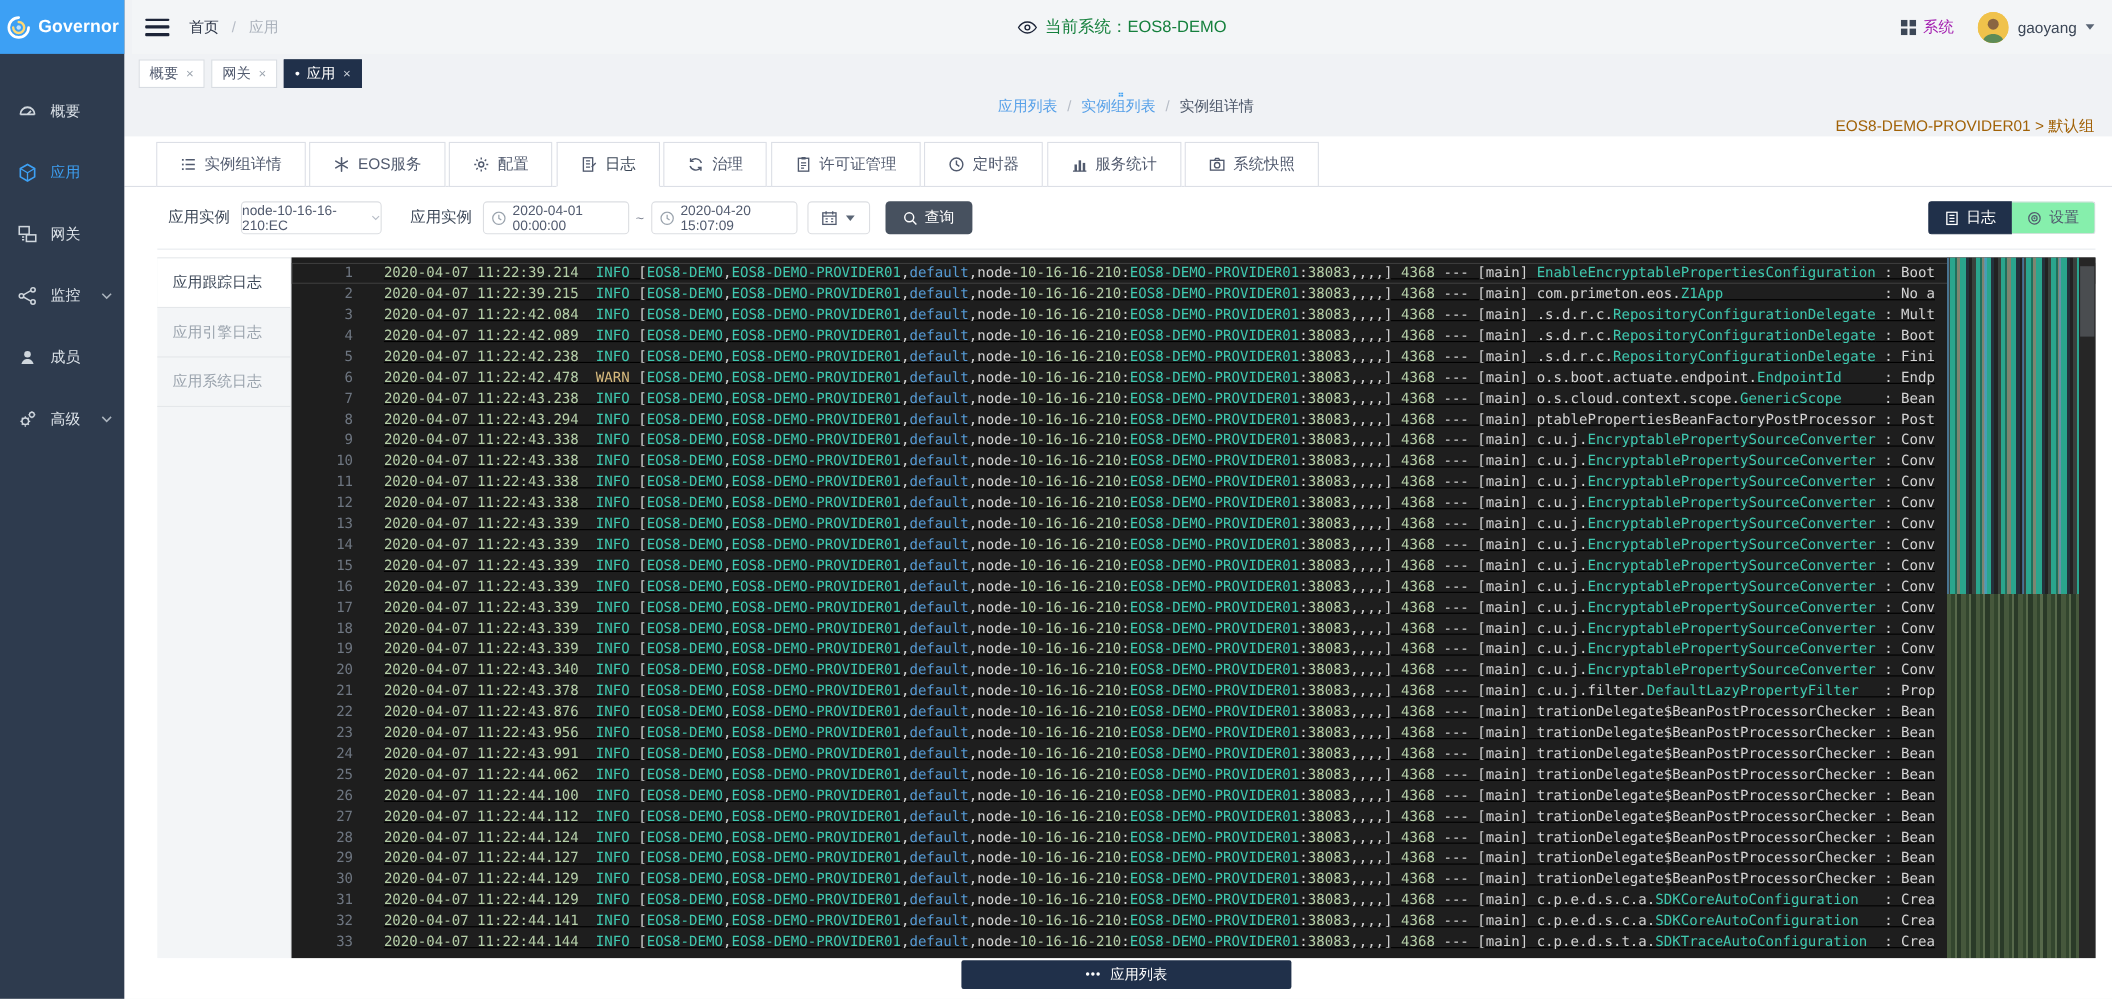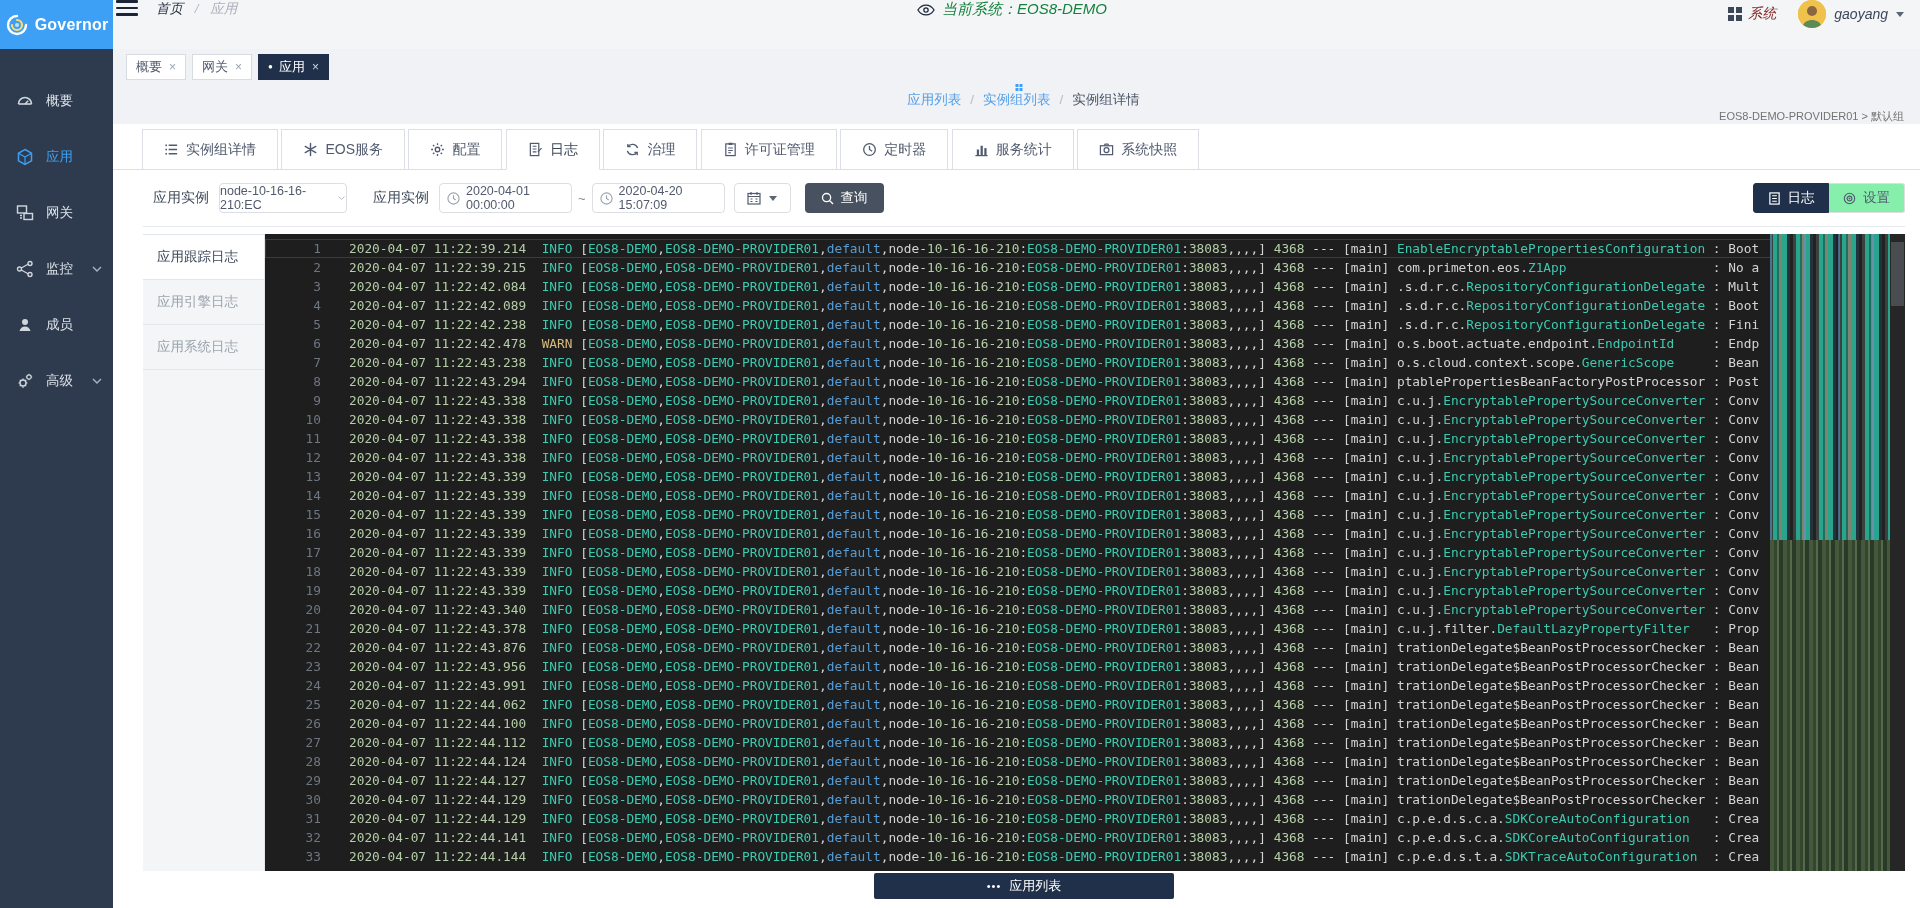--- a/index.html
+++ b/index.html
@@ -11,30 +11,30 @@
   #logo { height:49px; background:#3da0f4; display:flex; align-items:center; justify-content:center; gap:6px; }
   #logo .brand { color:#fff; font-size:16px; font-weight:bold; letter-spacing:.2px; }
   .menu { padding-top:24px; }
   .menu-item { height:56px; display:flex; align-items:center; padding-left:16px; color:#dde3e9; font-size:13.5px; cursor:pointer; position:relative; }
   .menu-item .mi-icon { width:18px; height:18px; margin-right:12px; color:#cfd6dd; flex:0 0 18px; }
   .menu-item.active { color:#3da0f4; }
   .menu-item.active .mi-icon { color:#3da0f4; }
   .menu-item .chev { position:absolute; right:10px; width:12px; height:12px; color:#aab3bd; }
 
   
-  #topbar { position:absolute; left:104px; top:0; right:0; height:49px; background:#f3f5f7; display:flex; align-items:flex-start;font-style:italic; }
+  #topbar { position:absolute; left:120px; top:0; right:0; height:49px; background:#f3f5f7; display:flex; align-items:center; }
   #hamburger { width:22px; height:16px; margin-left:12px; display:flex; flex-direction:column; justify-content:space-between; cursor:pointer; }
   #hamburger i { display:block; height:2.6px; background:#1c2438; border-radius:1px; }
   #top-breadcrumb { margin-left:18px; font-size:13.5px; color:#2c3547; }
   #top-breadcrumb .sep { color:#b6bcc6; margin:0 8px; }
   #top-breadcrumb .dim { color:#aab1bb; }
   #current-system { position:absolute; left:50%; transform:translateX(-50%); display:flex; align-items:center; gap:7px; font-size:15px; color:#15803d; }
   #current-system svg { width:18px; height:14px; color:#1c2438; }
   #topbar-right { position:absolute; right:16px; display:flex; align-items:center; gap:22px; }
-  #system-menu { display:flex; align-items:center; gap:6px; font-size:14px; color:#7f1d1d; cursor:pointer; }
+  #system-menu { display:flex; align-items:center; gap:6px; font-size:14px; color:#a21caf; cursor:pointer; }
   #system-menu svg { width:14px; height:14px; color:#3c4757; }
   #user-menu { display:flex; align-items:center; gap:8px; cursor:pointer; }
   #avatar { width:28px; height:28px; border-radius:50%; overflow:hidden; background:#f0c24b; }
   #user-name { font-size:14px; color:#3c4757; }
   .caret { width:0; height:0; border-left:4.5px solid transparent; border-right:4.5px solid transparent; border-top:5.5px solid #5a6575; }
 
   
   #tabrow { position:absolute; left:113px; top:49px; right:0; height:35px; background:#f0f2f5; display:flex; align-items:center; padding-left:13px; }
   .wtab { height:26px; display:flex; align-items:center; padding:0 9px; background:#fff; border:1px solid #d8dce2; margin-right:6px; font-size:13px; color:#515a6e; cursor:pointer; }
   .wtab .x { margin-left:7px; color:#9aa3ad; font-size:12px; }
@@ -43,21 +43,21 @@
   .wtab.active .dot { display:inline; }
   .wtab.active .x { color:#cfd5dd; }
 
   
   #crumbrow { position:absolute; left:113px; top:84px; right:0; height:40px; background:#f0f2f5; display:flex; align-items:center; padding:0 16px 0 30px;flex-direction:column; }
   #crumbrow .grid-ic { width:14px; height:14px; color:#3da0f4; margin-right:10px; }
   .pcrumb { display:flex; align-items:center; font-size:13.5px; }
   .pcrumb .item { color:#4b5668; cursor:default; }
   .pcrumb .item.link { color:#56a0e8; cursor:pointer; }
   .pcrumb .item:not(:last-child)::after { content:"/"; color:#b6bcc6; margin:0 9px; }
-  #crumb-context { margin-left:auto; font-size:11px; color:#737373; }
+  #crumb-context { margin-left:auto; font-size:14px; color:#a16207; }
 
   
   #card { position:absolute; left:113px; top:124px; right:0; bottom:0; background:#fff; padding:0 15px 0 30px; }
 
   
   #toolbar-tabs { position:relative; margin-top:5px; height:41px; }
   #toolbar-tabs .baseline { position:absolute; left:-30px; right:-15px; bottom:0; height:1px; background:#dcdfe6; }
   .ttab { position:relative; z-index:1; display:inline-flex; align-items:center; height:41px; padding:0 21px; background:#fff; border:1px solid #dcdfe6; margin-left:-1px; font-size:14px; color:#515a6e; cursor:pointer; }
   .ttab:first-child { margin-left:0; }
   .ttab .t-ic { width:15px; height:15px; margin-right:7px; color:#515a6e; }
@@ -83,21 +83,21 @@
   .vbtn.light { border-radius:0 3px 3px 0; border-left:none; }
 
   
   #log-section { display:flex; margin-top:7px; height:637px; }
   #log-nav { width:122px; background:#f3f5f7; border-top:1px solid #e4e7ea; border-right:1px solid #e4e7ea; }
   .lnav-item { height:45px; display:flex; align-items:center; padding-left:14px; font-size:13.5px; color:#9aa3ad; border-bottom:1px solid #e4e7ea; cursor:pointer; }
   .lnav-item.active { background:#fff; color:#3c4757; }
 
   #log-panel { position:relative; flex:1; background:#1e1e1e; overflow:hidden; }
   #log-lines { padding-top:5px; }
-  .line { white-space:pre; height:19px; line-height:19px; font-family:"DejaVu Sans Mono",monospace; font-size:12.8px; }
+  .line { white-space:pre; height:19px; line-height:19px; font-family:"DejaVu Sans Mono",monospace; font-size:12.8px;text-decoration:underline; }
   .line.current { outline:1px solid #3c3c3c; outline-offset:-1px; }
   .ln { display:inline-block; width:56px; text-align:right; margin-right:28px; color:#6e7681; }
   .t-num { color:#b5cea8; } .t-info { color:#3fc9b0; } .t-warn { color:#d7ba7d; }
   .t-cls { color:#3fc9b0; } .t-kw { color:#569cd6; } .t-pl { color:#d4d4d4; }
 
   #minimap { position:absolute; top:0; right:15px; width:120px; height:100%; }
   #minimap .mm-top { height:48%;
     background:
       repeating-linear-gradient(90deg, rgba(86,156,214,.55) 0 2px, transparent 2px 34px),
       repeating-linear-gradient(90deg, #39423d 0 3px, #2aa58d 3px 7px, #1f6f5c 7px 9px, #7d8570 9px 12px, #2aa58d 12px 17px, #24323c 17px 20px, #222 20px 23px);

